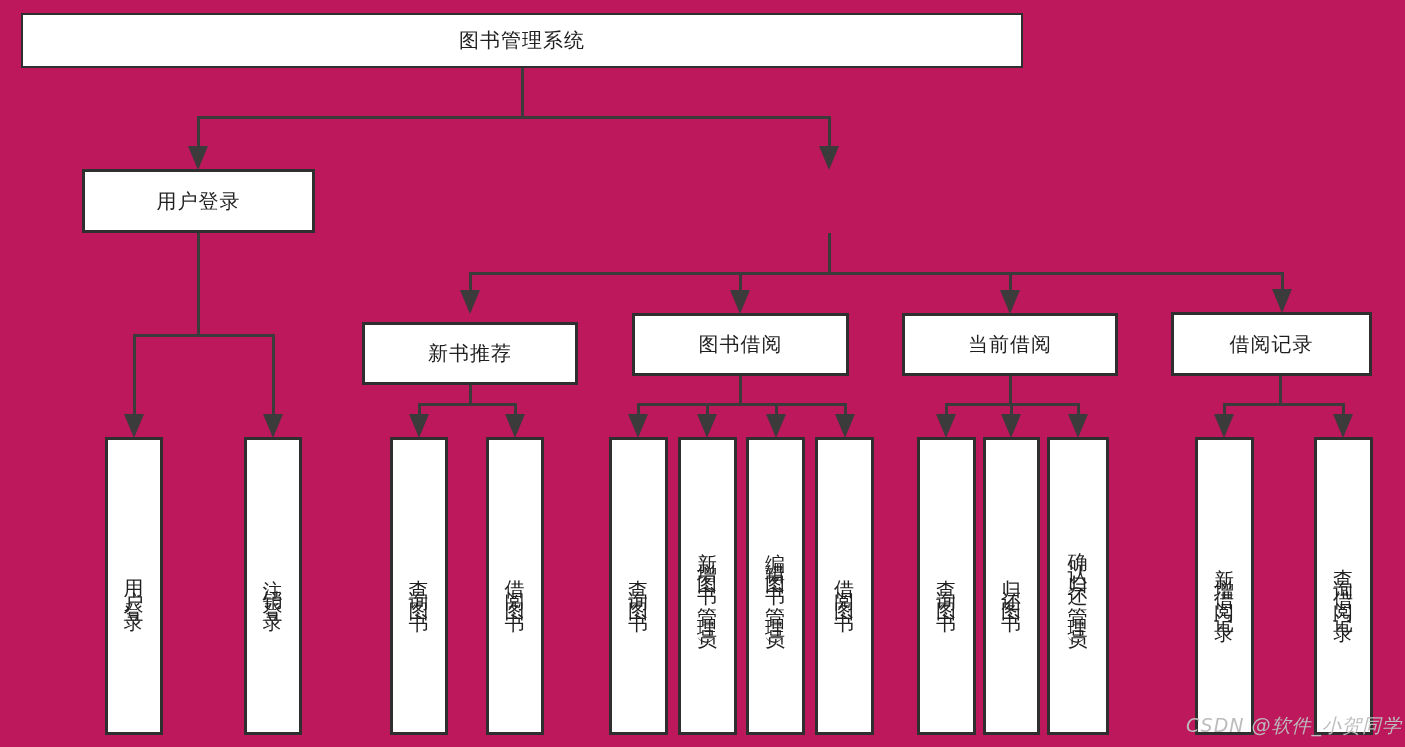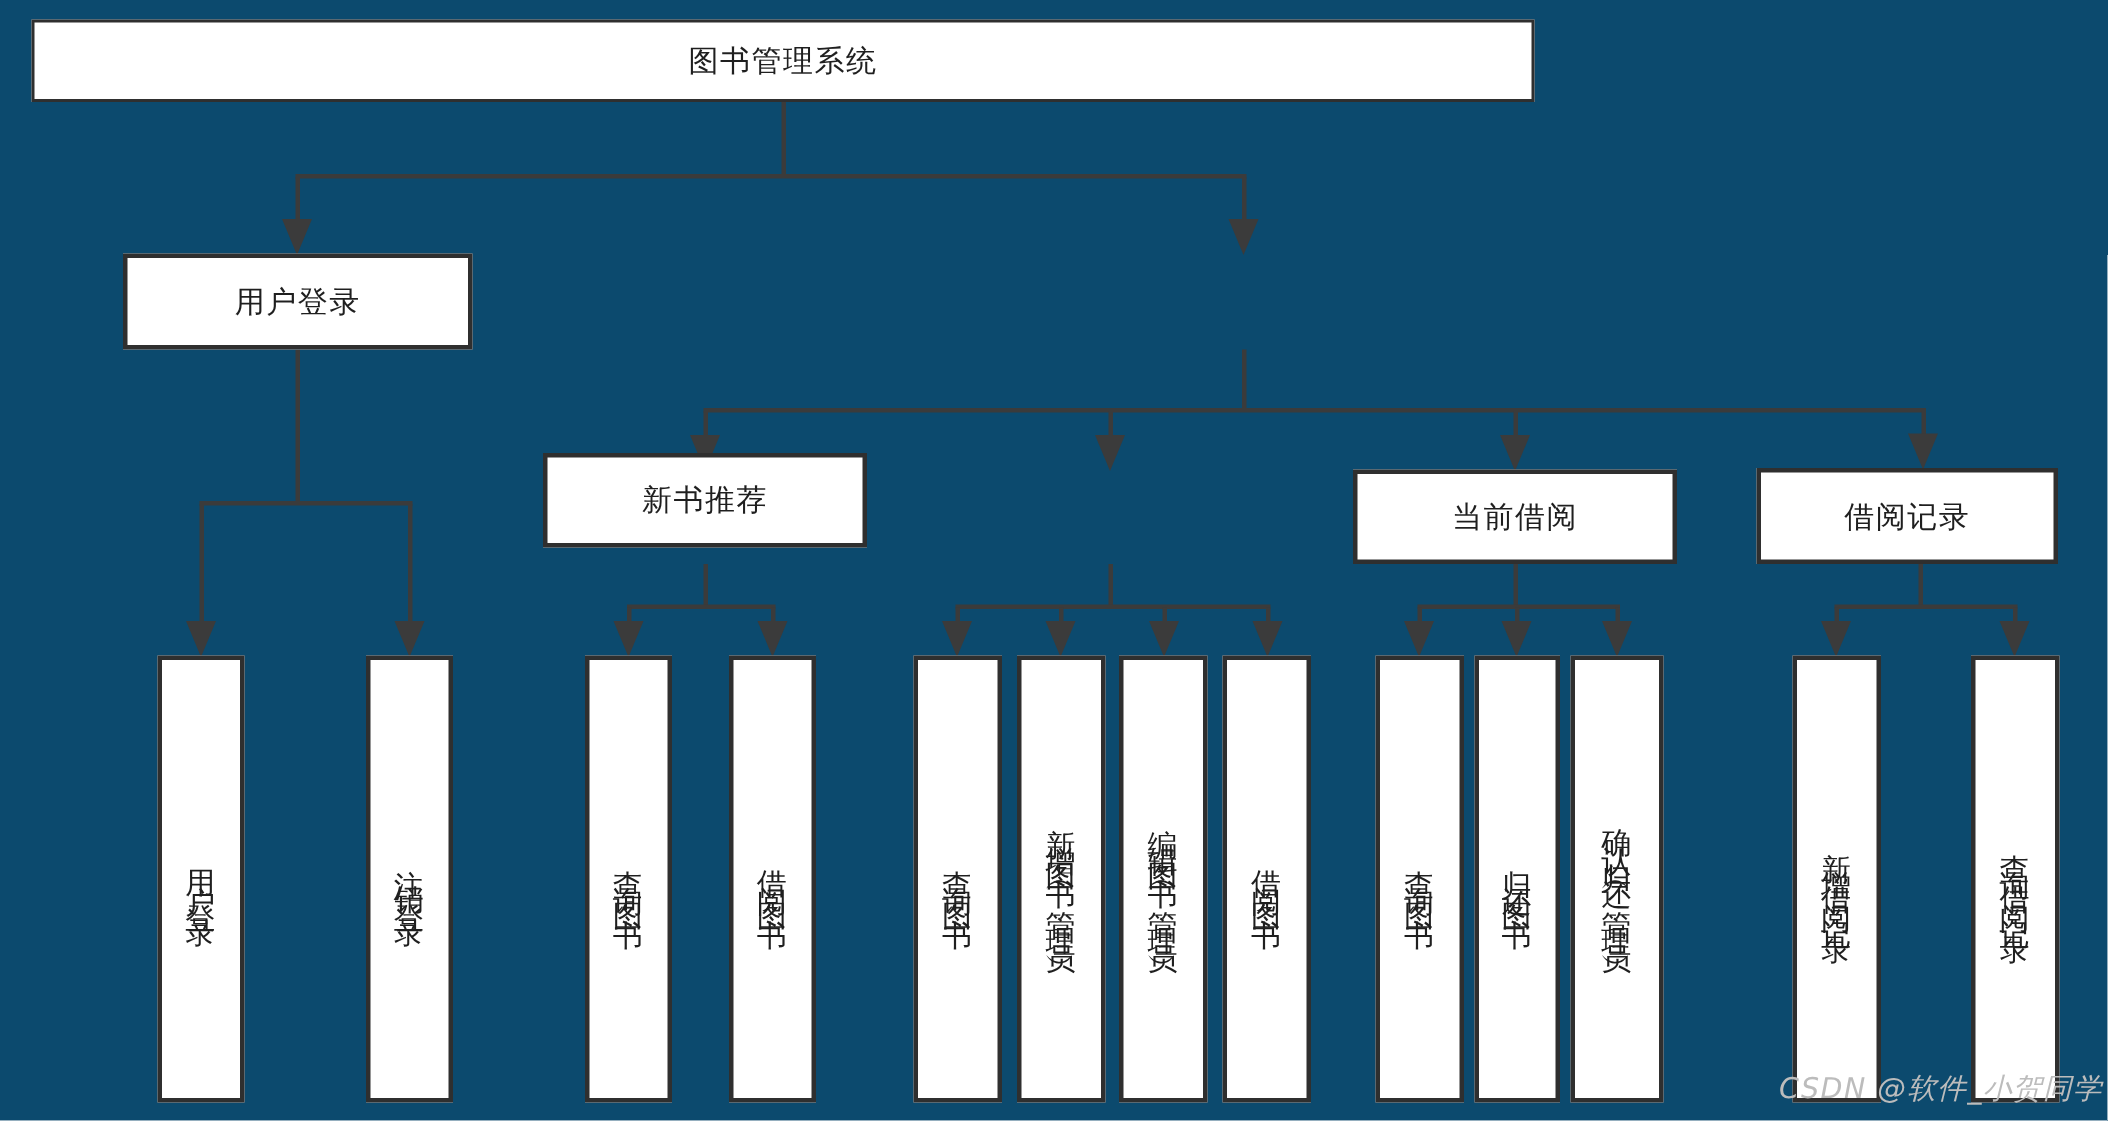--- a/index.html
+++ b/index.html
@@ -1,17 +1,17 @@
 <!DOCTYPE html>
 <html><head>
 <meta charset="utf-8">
 <style>
   html,body { margin:0; padding:0; background:#ffffff; }
   .canvas {
-    position:relative; width:1405px; height:747px; background:#0c4a6e;
+    position:relative; width:1405px; height:747px; background:#be185d;
     font-family:"DejaVu Sans","Liberation Sans",sans-serif;
     color:#1f1f1f; overflow:hidden;
   }
   .box {
     position:absolute; box-sizing:border-box; background:#ffffff;
     border:3px solid #2f2f2f; display:flex; align-items:center; justify-content:center;
     font-size:20px; letter-spacing:1px; white-space:nowrap; z-index:2;
   }
   .rootbox { border-width:2px; }
   .vbox {
@@ -49,24 +49,27 @@
 
   <div class="box rootbox" style="left:21px;top:13px;width:1002px;height:55px">
     <span>图书管理系统</span>
   </div>
 
   <div class="box" style="left:82px;top:169px;width:233px;height:64px">
     <span>用户登录</span>
   </div>
 
 
-  <div class="box" style="left:362px;top:302px;width:216px;height:63px">
+  <div class="box" style="left:362px;top:322px;width:216px;height:63px">
     <span>新书推荐</span>
   </div>
 
+  <div class="box" style="left:632px;top:313px;width:217px;height:63px">
+    <span>图书借阅</span>
+  </div>
 
   <div class="box" style="left:902px;top:313px;width:216px;height:63px">
     <span>当前借阅</span>
   </div>
 
   <div class="box" style="left:1171px;top:312px;width:201px;height:64px">
     <span>借阅记录</span>
   </div>
 
   <div class="vbox" style="left:105px;top:437px;width:58px;height:298px">

